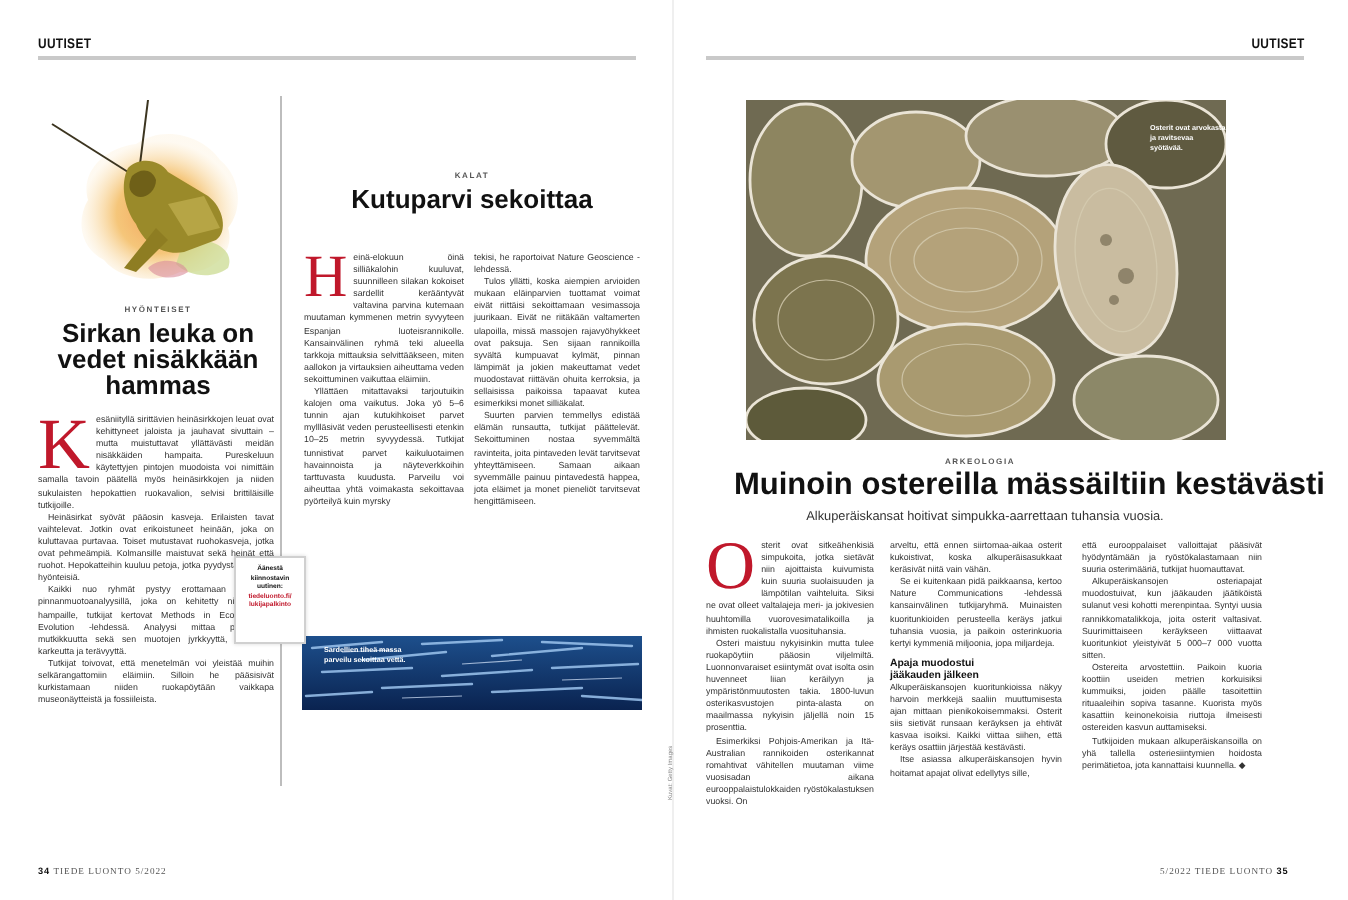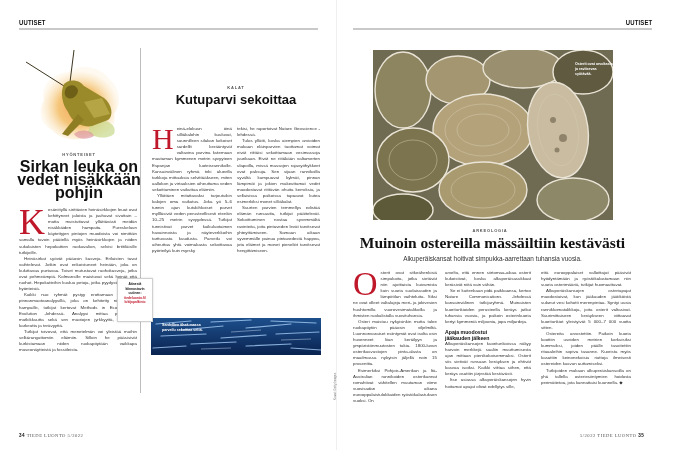--- a/index.html
+++ b/index.html
@@ -69,24 +69,24 @@
     <line x1="4" y1="14" x2="42" y2="38" stroke="#3c3520" stroke-width="1"></line>
     <line x1="52" y1="2" x2="48" y2="34" stroke="#3c3520" stroke-width="1"></line>
     <path d="M42 36 C48 30 58 32 62 38 L82 50 C90 56 92 68 86 72 L70 78 C60 80 50 74 46 64 C40 56 38 44 42 36 Z" fill="#9a8a2a"></path>
     <path d="M44 40 C48 36 54 36 56 42 C56 48 50 52 46 50 C42 48 42 44 44 40 Z" fill="#6f6018"></path>
     <path d="M62 54 L80 50 L88 66 L72 70 Z" fill="#b6a545"></path>
     <path d="M56 66 L40 86 L46 88 L62 72 Z" fill="#8e7d22"></path>
   </svg>
   <div class="vline" style="left:140px; top:48px; height:345px;"></div>
 
   <div class="kicker" style="left:19px; width:120px; top:152px;">HYÖNTEISET</div>
-  <div class="headline" style="left:17px; width:124px; top:161px; font-size:16px; line-height:12.8px;">
+  <div class="headline" style="left:17px; width:124px; top:161px; font-size:13px; line-height:12.8px;">
     <div>Sirkan leuka on</div>
     <div>vedet nisäkkään</div>
-    <div>pohjin</div>
+    <div>hammas</div>
   </div>
 
   <div class="col" style="left:19px; top:207px; width:118px;">
     <p class="first">
       <span class="dropcap" style="font-size:36px;">K</span>
       <span>esäniityllä sirittävien heinäsirkkojen leuat ovat kehittyneet jaloista ja jauhavat sivuttain – mutta muistuttavat yllättävästi meidän nisäkkäiden hampaita. Pureskeluun käytettyjen pintojen muodoista voi nimittäin samalla tavoin päätellä myös heinäsirkkojen ja niiden sukulaisten hepokattien ruokavalion, selvisi brittiläisille tutkijoille.</span>
     </p>
     <p>Heinäsirkat syövät pääosin kasveja. Erilaisten tavat vaihtelevat. Jotkin ovat erikoistuneet heinään, joka on kuluttavaa purtavaa. Toiset mutustavat ruohokasveja, jotka ovat pehmeämpiä. Kolmansille maistuvat sekä heinät että ruohot. Hepokatteihin kuuluu petoja, jotka pyydystävät muita hyönteisiä.</p>
     <p>Kaikki nuo ryhmät pystyy erottamaan toisistaan pinnanmuotoanalyysillä, joka on kehitetty nisäkkäiden hampaille, tutkijat kertovat Methods in Ecology and Evolution -lehdessä. Analyysi mittaa purupinnan mutkikkuutta sekä sen muotojen jyrkkyyttä, korkeutta, karkeutta ja terävyyttä.</p>
     <p>Tutkijat toivovat, että menetelmän voi yleistää muihin selkärangattomiin eläimiin. Silloin he pääsisivät kurkistamaan niiden ruokapöytään vaikkapa museonäytteistä ja fossiileista.</p>
@@ -199,21 +199,21 @@
         <circle cx="184" cy="100" r="2.5"></circle>
     </g>
   </svg>
   <div class="oyster-caption">
     <div>Osterit ovat arvokasta</div>
     <div>ja ravitsevaa syötävää.</div>
   </div>
 </div>
 
 <div class="kicker" style="left:380px; width:220px; top:228px;">ARKEOLOGIA</div>
-<div class="headline" style="left:355px; width:275px; top:235px; font-size:15.5px; white-space:nowrap;font-family:Liberation Serif, serif;">Muinoin ostereilla mässäiltiin kestävästi</div>
+<div class="headline" style="left:367px; width:275px; top:235px; font-size:15.5px; white-space:nowrap;">Muinoin ostereilla mässäiltiin kestävästi</div>
 <div class="deck" style="left:355px; width:275px; top:255px;">Alkuperäiskansat hoitivat simpukka-aarrettaan tuhansia vuosia.</div>
 
 <div class="credit">Kuvat: Getty Images</div>
 
 <div class="col" style="left:353px; top:270px; width:84px;">
   <p class="first">
     <span class="dropcap" style="font-size:34px;">O</span>
     <span>sterit ovat sitkeähenkisiä simpukoita, jotka sietävät niin ajoittaista kuivumista kuin suuria suolaisuuden ja lämpötilan vaihteluita. Siksi ne ovat olleet valtalajeja meri- ja jokivesien huuhtomilla vuorovesimatalikoilla ja ihmisten ruokalistalla vuosituhansia.</span>
   </p>
   <p>Osteri maistuu nykyisinkin mutta tulee ruokapöytiin pääosin viljelmiltä. Luonnonvaraiset esiintymät ovat isolta osin huvenneet liian keräilyyn ja ympäristönmuutosten takia. 1800-luvun osterikasvustojen pinta-alasta on maailmassa nykyisin jäljellä noin 15 prosenttia.</p>

